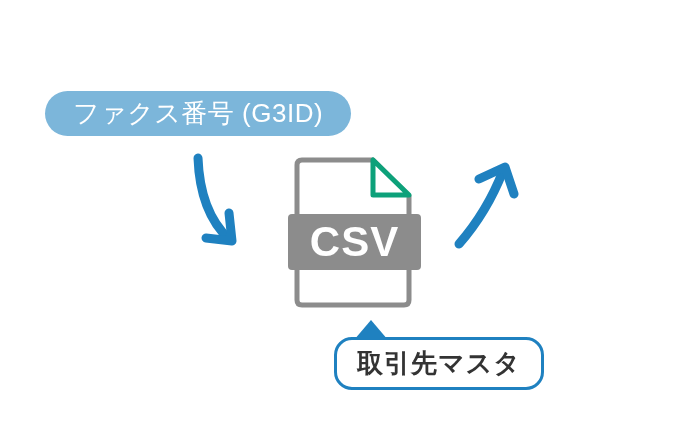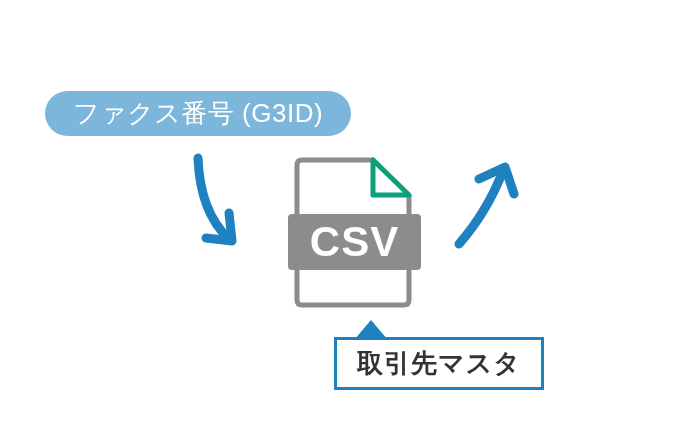--- a/index.html
+++ b/index.html
@@ -84,21 +84,21 @@
   }
   .callout {
     position: absolute;
     left: 318px;
     top: 337px;
     width: 210px;
     height: 53px;
     box-sizing: border-box;
     background: #ffffff;
     border: 3px solid var(--arrow-blue, #1F81C0);
-    border-radius: 0;
+    border-radius: 18px;
     display: flex;
     align-items: center;
     justify-content: center;
   }
   .callout span {
     color: var(--callout-text, #333333);
     font-size: 26px;
     font-weight: bold;
     letter-spacing: 1px;
     white-space: nowrap;

